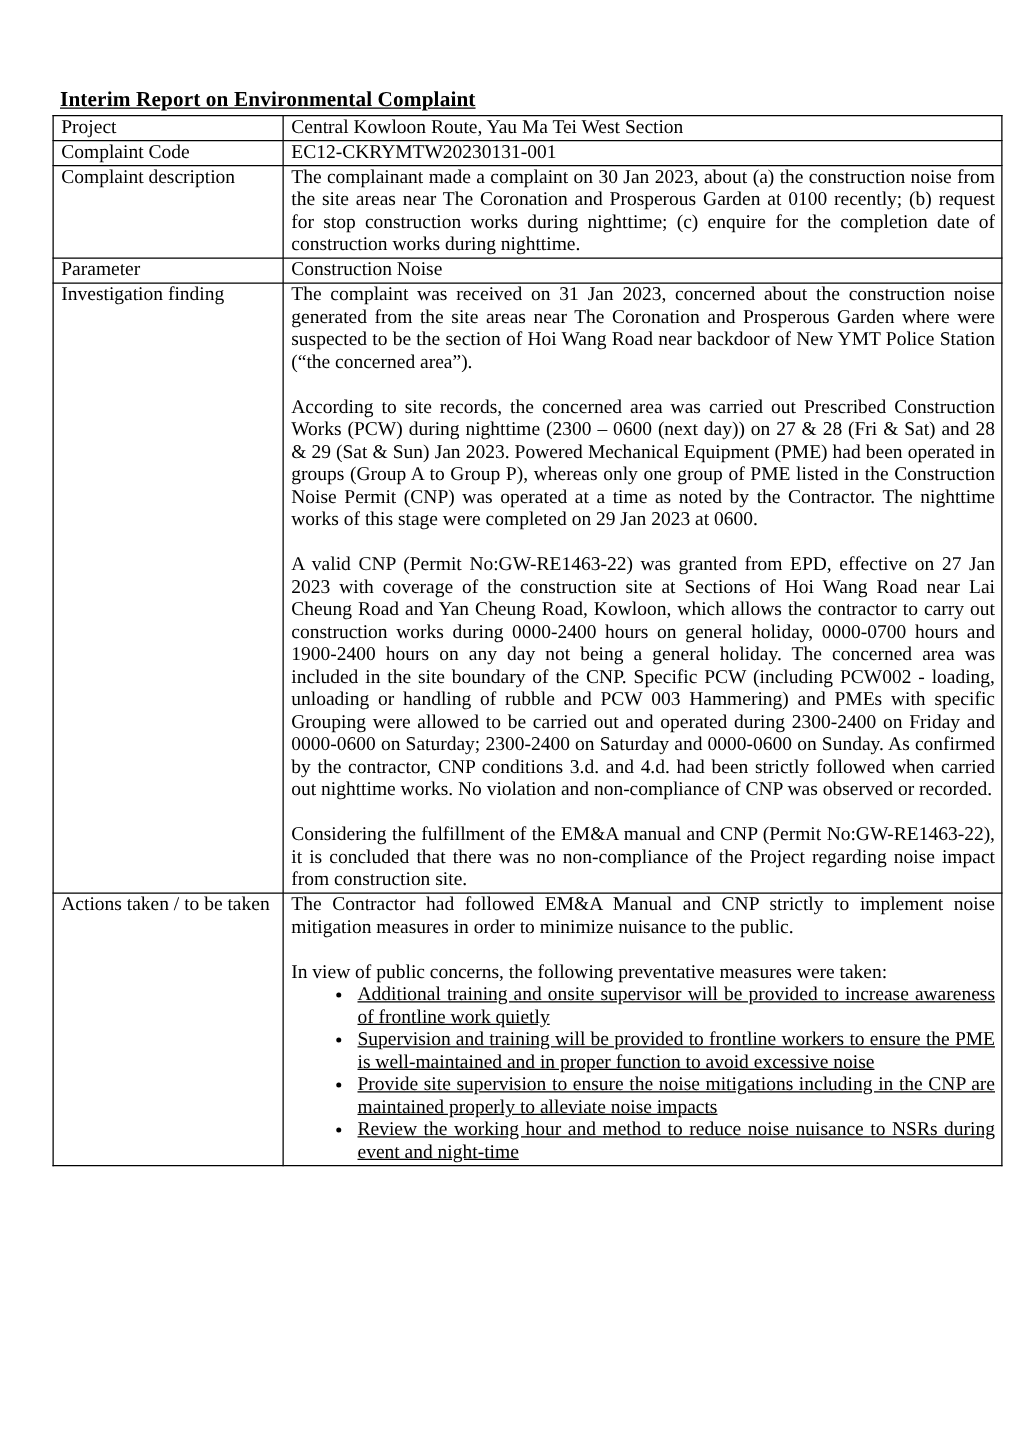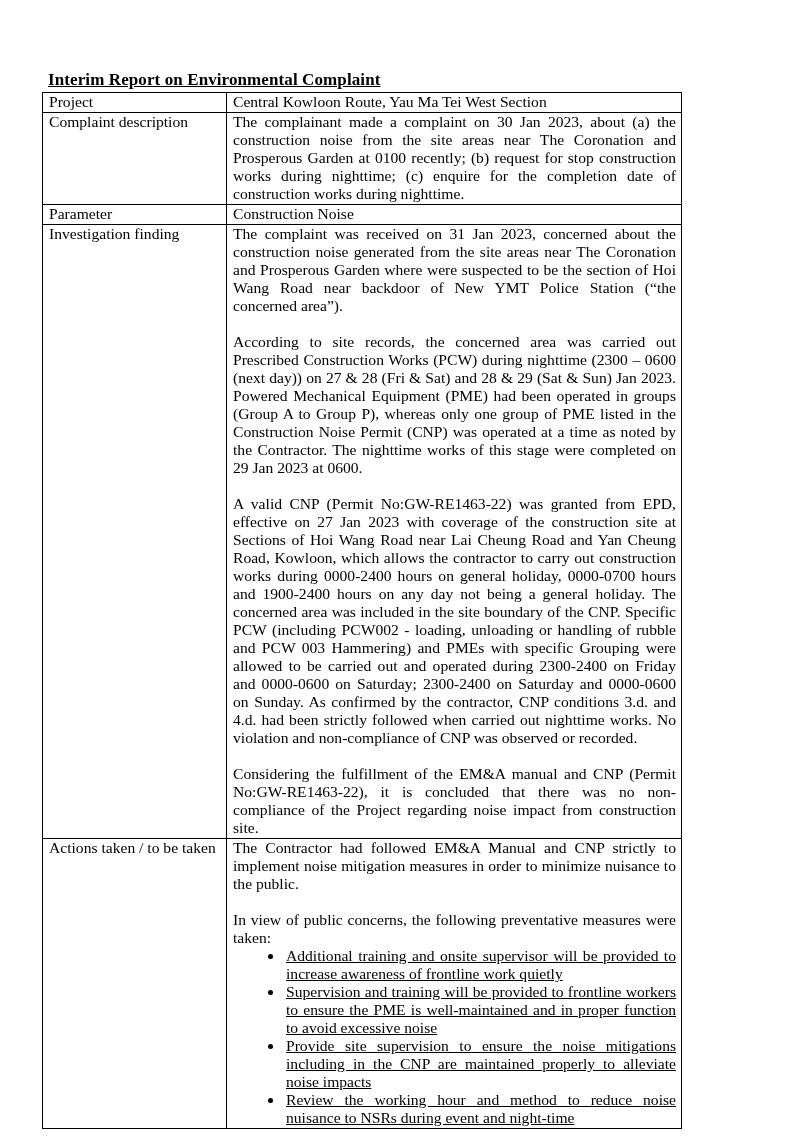--- a/index.html
+++ b/index.html
@@ -23,21 +23,21 @@
     font-weight: bold;
     text-decoration: underline;
     letter-spacing: 0.1px;
     white-space: nowrap;
     margin-top: 12px;
   }
   table.report {
     position: absolute;
     left: 42px;
     top: 92px;
-    width: 640px;
+    width: 760px;
     border-collapse: collapse;
     table-layout: fixed;
   }
   table.report td {
     border: 1px solid #000000;
     vertical-align: top;
     padding: 0 5px 1px 6px;
     font-size: 15.6px;
     line-height: 18px;
   }
@@ -67,20 +67,28 @@
 <div class="page-title">Interim Report on Environmental Complaint</div>
 
 <table class="report">
   <tbody>
       <tr>
         <td class="label-cell">
           <div>Project</div>
         </td>
         <td class="value-cell">
           <div class="para">Central Kowloon Route, Yau Ma Tei West Section</div>
+        </td>
+      </tr>
+      <tr>
+        <td class="label-cell">
+          <div>Complaint Code</div>
+        </td>
+        <td class="value-cell">
+          <div class="para">EC12-CKRYMTW20230131-001</div>
         </td>
       </tr>
       <tr>
         <td class="label-cell">
           <div>Complaint description</div>
         </td>
         <td class="value-cell">
           <div class="para">The complainant made a complaint on 30 Jan 2023, about (a) the construction noise from the site areas near The Coronation and Prosperous Garden at 0100 recently; (b) request for stop construction works during nighttime; (c) enquire for the completion date of construction works during nighttime.</div>
         </td>
       </tr>

